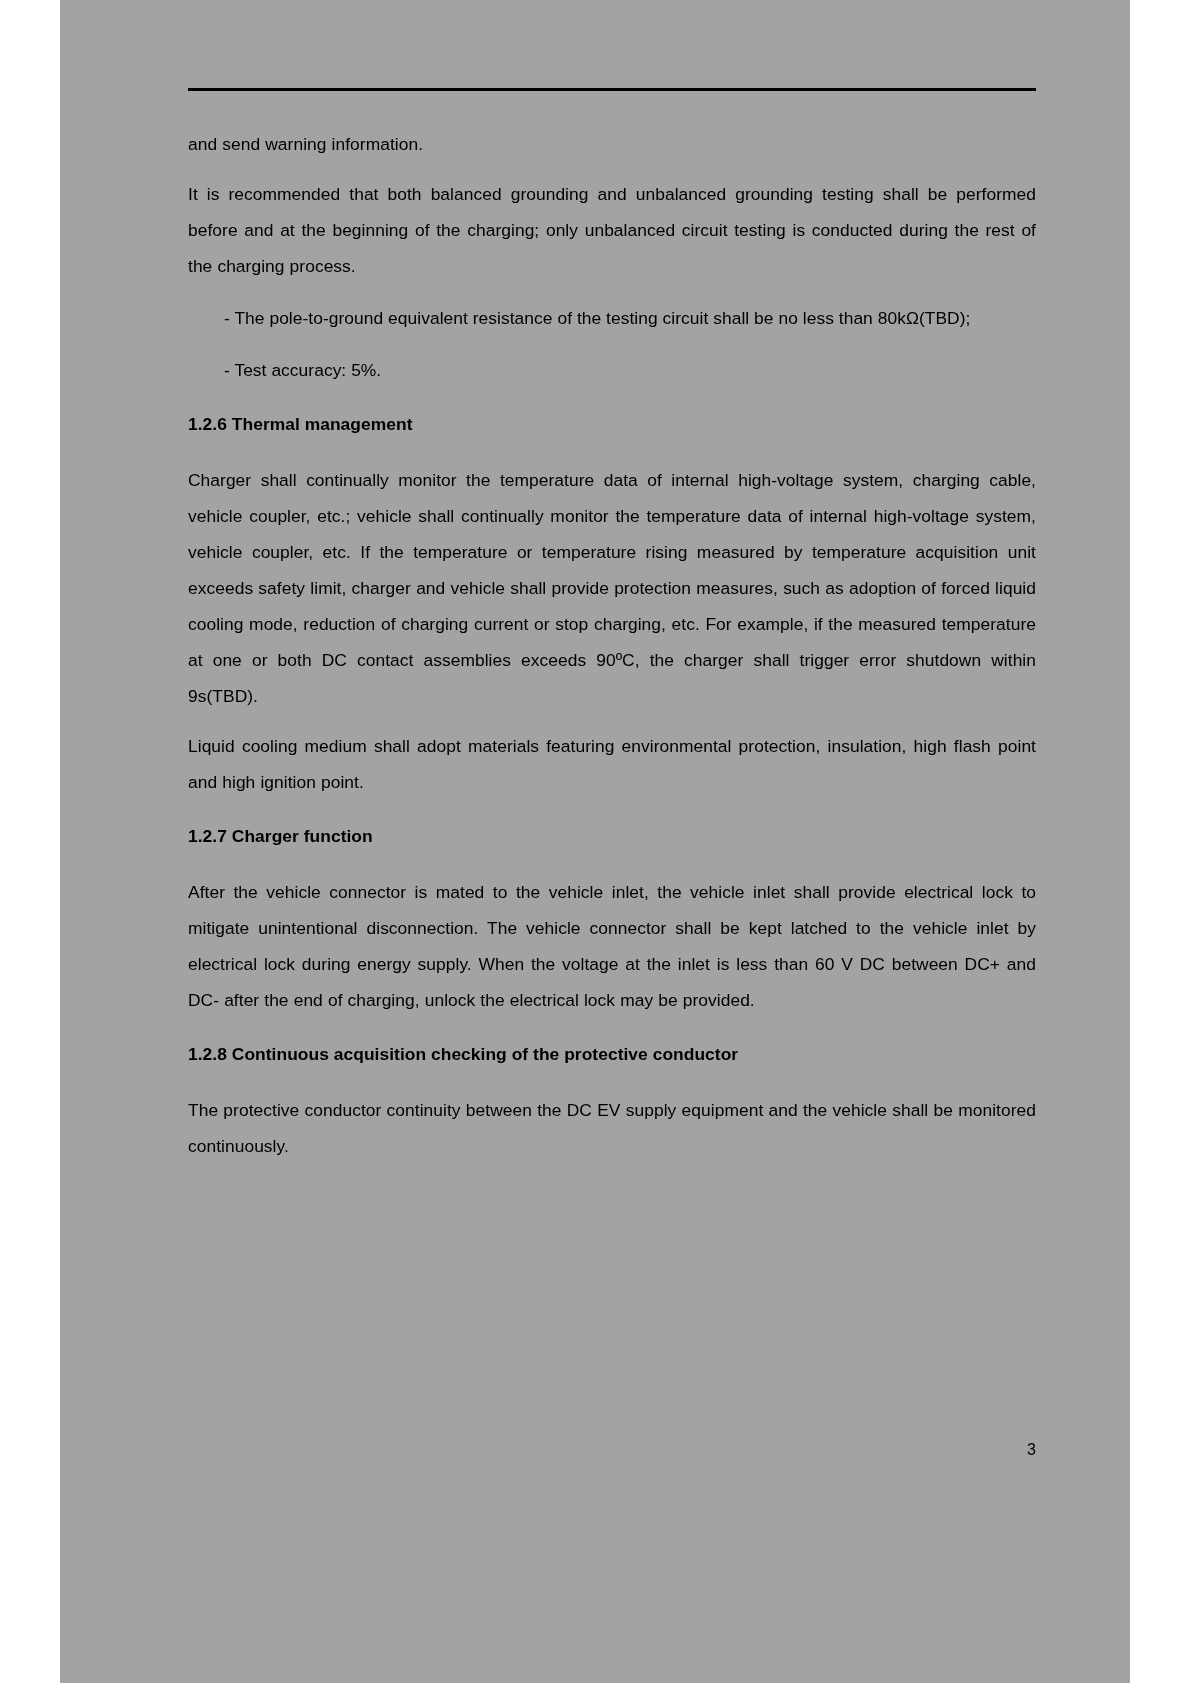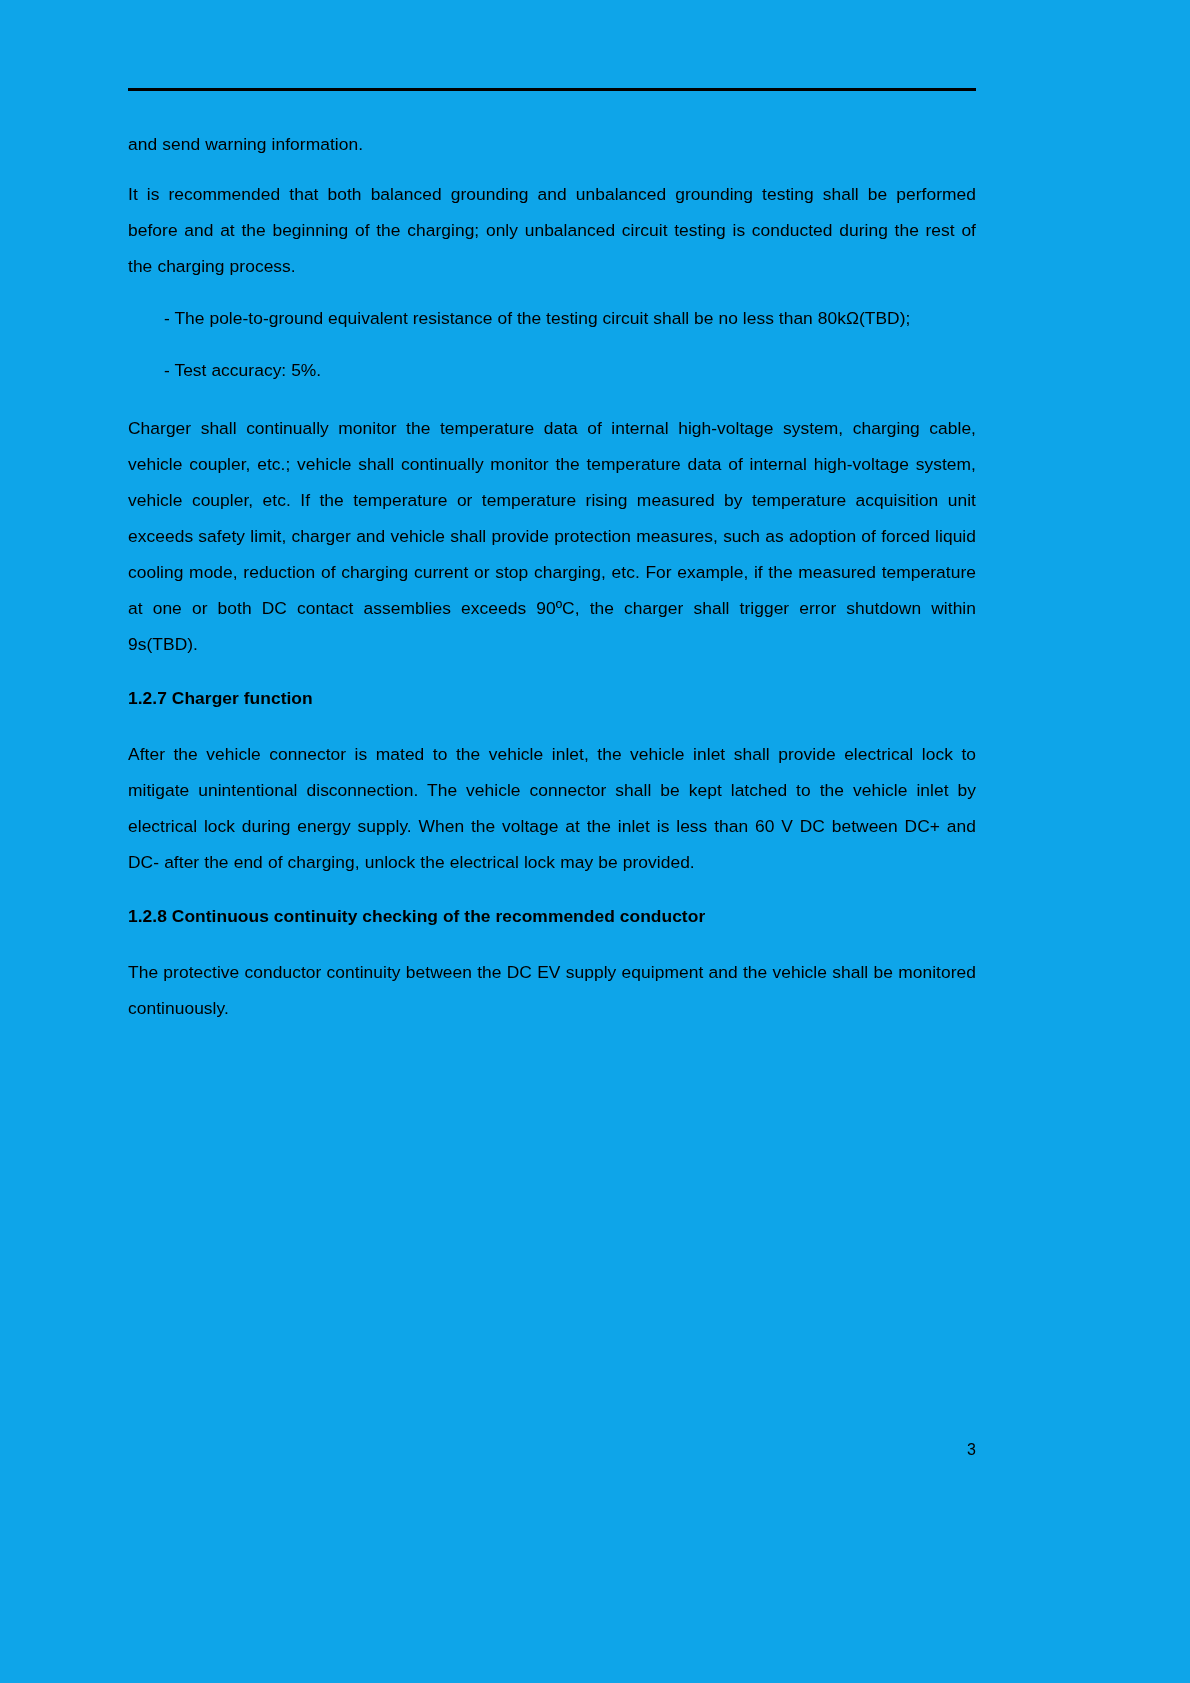--- a/index.html
+++ b/index.html
@@ -7,23 +7,23 @@
     margin: 0;
     padding: 0;
     background: #ffffff;
   }
   body {
     font-family: "Liberation Sans", sans-serif;
     color: #000000;
   }
   .page {
     position: relative;
-    width: 1190px;
+    width: 1070px;
     height: 1683px;
-    background: #0ea5e9;
+    background: #a3a3a3;
     margin: 0 auto;
     overflow: hidden;
   }
   .content {
     position: absolute;
     left: 128px;
     top: 0;
     width: 848px;
     height: 1683px;
   }
@@ -99,34 +99,36 @@
       <p class="para lastline-left">and send warning information.</p>
 
       <p class="para">It is recommended that both balanced grounding and unbalanced grounding testing shall be performed before and at the beginning of the charging; only unbalanced circuit testing is conducted during the rest of the charging process.</p>
 
 
       <ul class="list">
         <li>- The pole-to-ground equivalent resistance of the testing circuit shall be no less than 80kΩ(TBD);</li>
         <li>- Test accuracy: 5%.</li>
       </ul>
 
+      <h2 class="heading">1.2.6 Thermal management</h2>
 
       <div class="spacer-sm"></div>
 
       <p class="para">Charger shall continually monitor the temperature data of internal high-voltage system, charging cable, vehicle coupler, etc.; vehicle shall continually monitor the temperature data of internal high-voltage system, vehicle coupler, etc. If the temperature or temperature rising measured by temperature acquisition unit exceeds safety limit, charger and vehicle shall provide protection measures, such as adoption of forced liquid cooling mode, reduction of charging current or stop charging, etc. For example, if the measured temperature at one or both DC contact assemblies exceeds 90ºC, the charger shall trigger error shutdown within 9s(TBD).</p>
 
+      <p class="para">Liquid cooling medium shall adopt materials featuring environmental protection, insulation, high flash point and high ignition point.</p>
 
 
       <h2 class="heading">1.2.7 Charger function</h2>
 
       <div class="spacer-sm"></div>
 
       <p class="para">After the vehicle connector is mated to the vehicle inlet, the vehicle inlet shall provide electrical lock to mitigate unintentional disconnection. The vehicle connector shall be kept latched to the vehicle inlet by electrical lock during energy supply. When the voltage at the inlet is less than 60 V DC between DC+ and DC- after the end of charging, unlock the electrical lock may be provided.</p>
 
-      <h2 class="heading">1.2.8 Continuous continuity checking of the recommended conductor</h2>
+      <h2 class="heading">1.2.8 Continuous acquisition checking of the protective conductor</h2>
 
       <div class="spacer-sm"></div>
 
       <p class="para">The protective conductor continuity between the DC EV supply equipment and the vehicle shall be monitored continuously.</p>
 
 
     </div>
 
     <div class="page-number">3</div>
 

